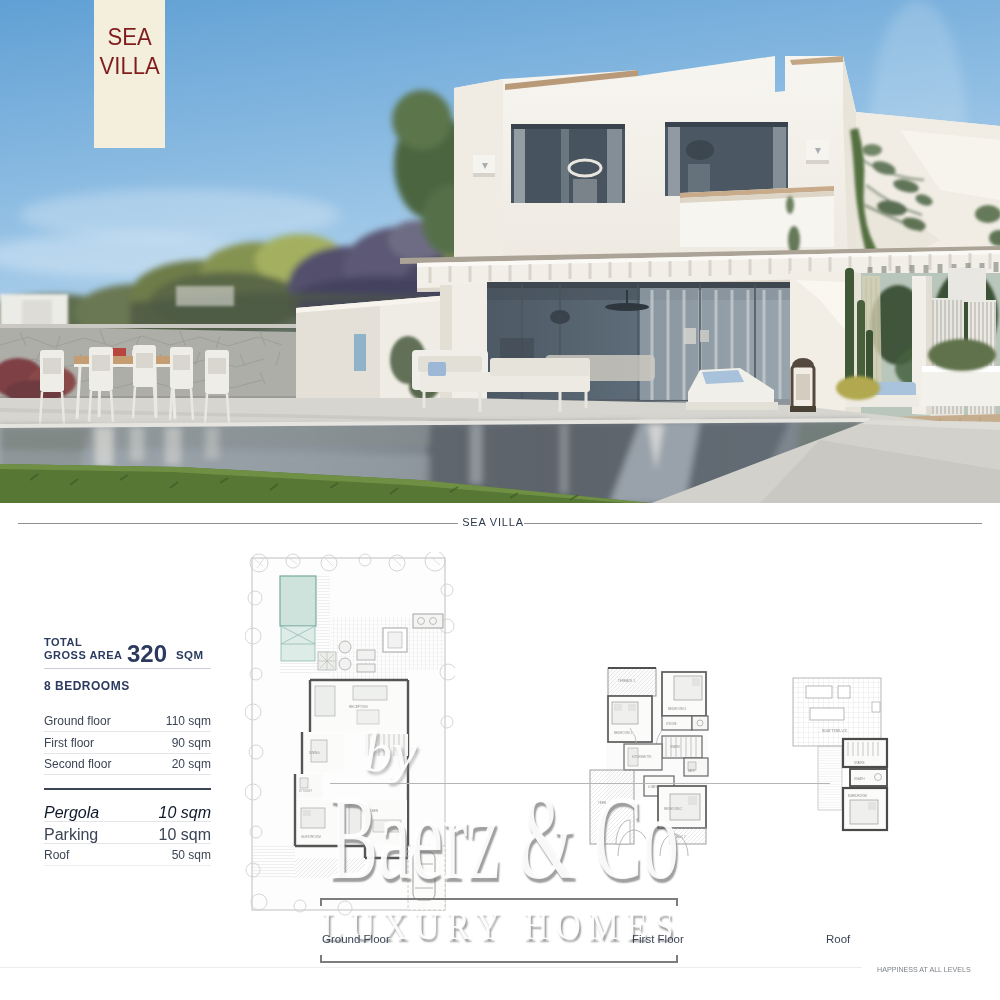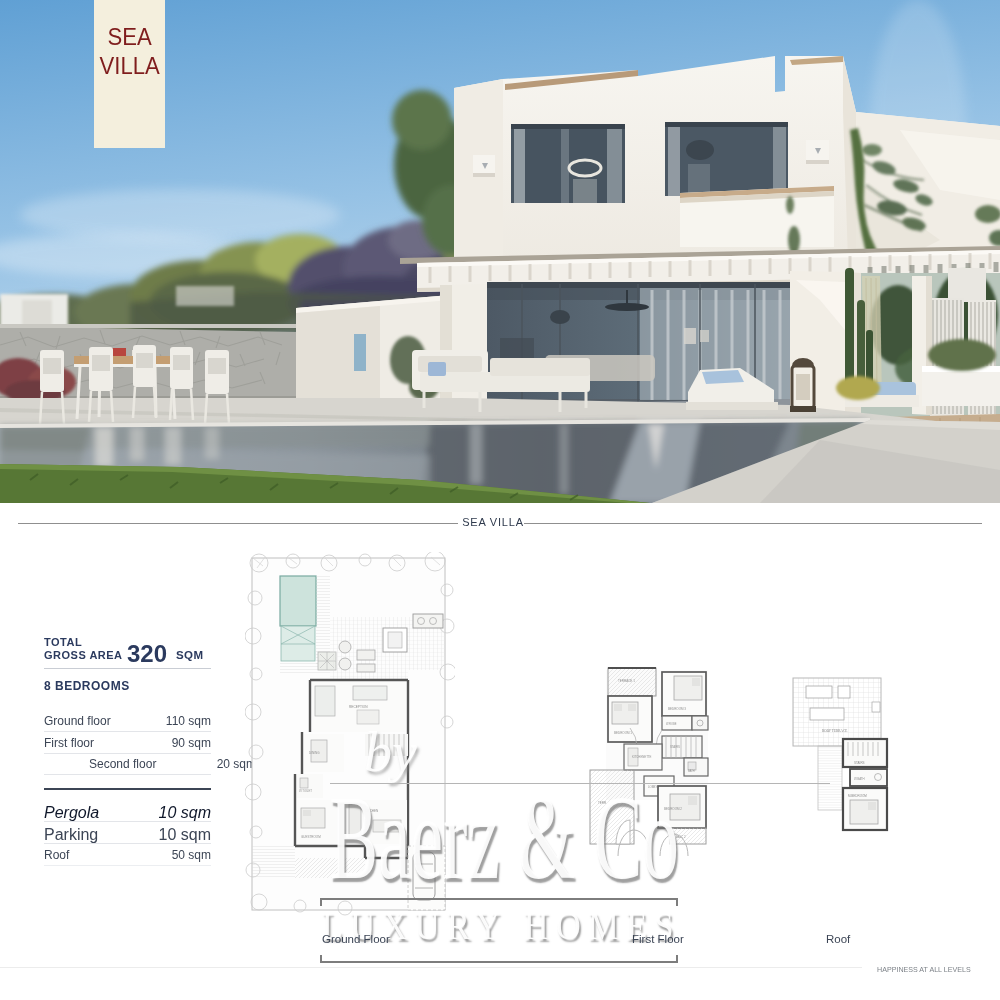--- a/index.html
+++ b/index.html
@@ -418,21 +418,21 @@
   <div class="abs" style="left:44px;top:668px;width:167px;height:1px;background:#c9cdd4;"></div>
 
   <div class="abs" style="left:44px;top:679px;font-size:12px;font-weight:bold;color:#2b3a5e;letter-spacing:0.5px;">8 BEDROOMS</div>
 
   <div class="abs" style="left:44px;top:714px;width:167px;font-size:12px;color:#3c4555;">Ground floor<span style="float:right;">110 sqm</span></div>
   <div class="abs" style="left:44px;top:731px;width:167px;height:1px;background:#e3e5e9;"></div>
 
   <div class="abs" style="left:44px;top:736px;width:167px;font-size:12px;color:#3c4555;">First floor<span style="float:right;text-align:center;">90 sqm</span></div>
   <div class="abs" style="left:44px;top:753px;width:167px;height:1px;background:#e3e5e9;"></div>
 
-  <div class="abs" style="left:44px;top:757px;width:167px;font-size:12px;color:#3c4555;margin-left:45px;">Second floor<span style="float:right;">20 sqm</span></div>
+  <div class="abs" style="left:44px;top:757px;width:167px;font-size:12px;color:#3c4555;">Second floor<span style="float:right;">20 sqm</span></div>
   <div class="abs" style="left:44px;top:774px;width:167px;height:1px;background:#e3e5e9;"></div>
 
   <div class="abs" style="left:44px;top:788px;width:167px;height:1.5px;background:#3c4555;"></div>
 
   <div class="abs" style="left:44px;top:804px;width:167px;font-size:16px;color:#0f172a;font-style:italic;">Pergola<span style="float:right;">10 sqm</span></div>
   <div class="abs" style="left:44px;top:821px;width:167px;height:1px;background:#e3e5e9;"></div>
 
   <div class="abs" style="left:44px;top:826px;width:167px;font-size:16px;color:#3c4555;">Parking<span style="float:right;">10 sqm</span></div>
   <div class="abs" style="left:44px;top:843px;width:167px;height:1px;background:#e3e5e9;"></div>
 

